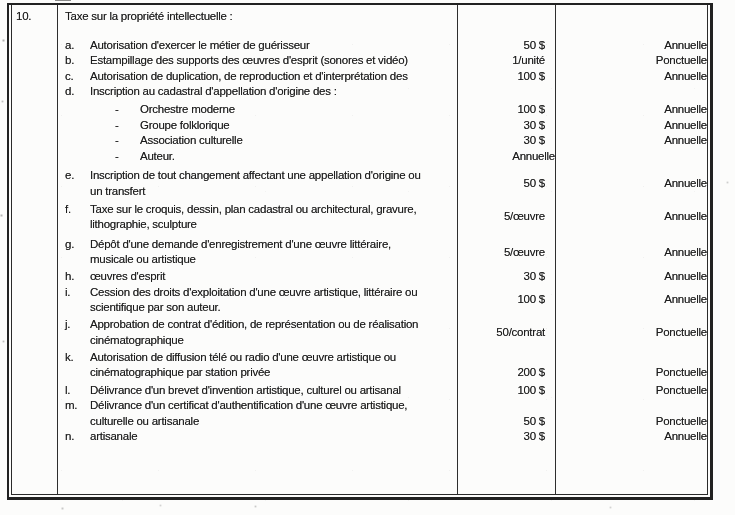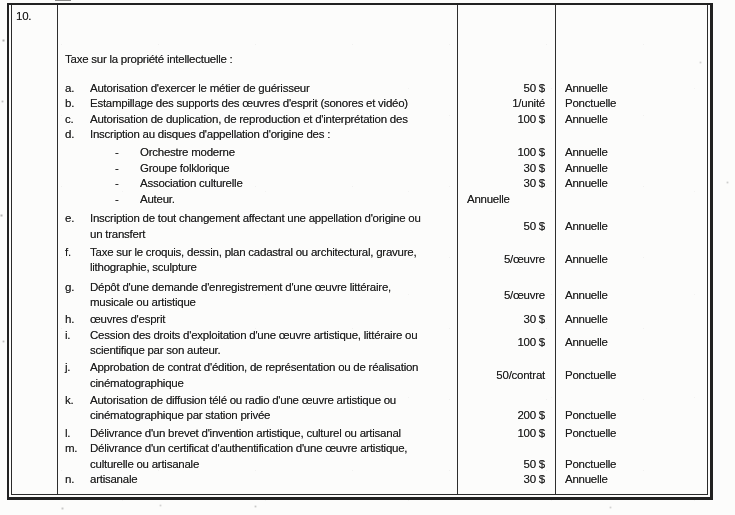--- a/index.html
+++ b/index.html
@@ -38,23 +38,23 @@
   .va-mid{align-items:center;}
   .va-bot{align-items:end;}
   .mt13{margin-top:13px;} .mt4{margin-top:4px;} .mt2{margin-top:2px;}
   .mt1{margin-top:1px;} .mt15{margin-top:1.5px;}
   .cell-num{padding-left:4px;}
   .desc{display:flex;min-width:0;}
   .letter{flex:0 0 25px;margin-left:8px;}
   .sub .letter{margin-left:58px;}
   .lines{flex:1;min-width:0;}
   .line{white-space:pre;}
-  .title-line{margin-left:8px;white-space:pre;margin-top:43px;}
+  .title-line{margin-left:8px;white-space:pre;}
   .amount{text-align:right;padding-right:10px;white-space:pre;}
-  .freq{padding-left:10px;white-space:pre;}
+  .freq{padding-left:10px;white-space:pre;text-align:right;}
 </style>
 </head>
 <body>
 
 <div class="sheet">
   <div class="specks"></div>
   <div class="top-artifact"></div>
 
   <div class="table-outer">
     <div class="table-inner">
@@ -107,21 +107,21 @@
           </div>
           <div class="amount">100 $</div>
           <div class="freq">Annuelle</div>
         </div>
 
         <div class="row">
           <div class="cell-num"></div>
           <div class="desc">
             <span class="letter">d.</span>
             <div class="lines">
-                <div class="line">Inscription au disques d'appellation d'origine des :</div>
+                <div class="line">Inscription au cadastral d'appellation d'origine des :</div>
               </div>
           </div>
           <div class="amount"></div>
           <div class="freq"></div>
         </div>
 
         <div class="row sub mt2">
           <div class="cell-num"></div>
           <div class="desc">
             <span class="letter">-</span>

